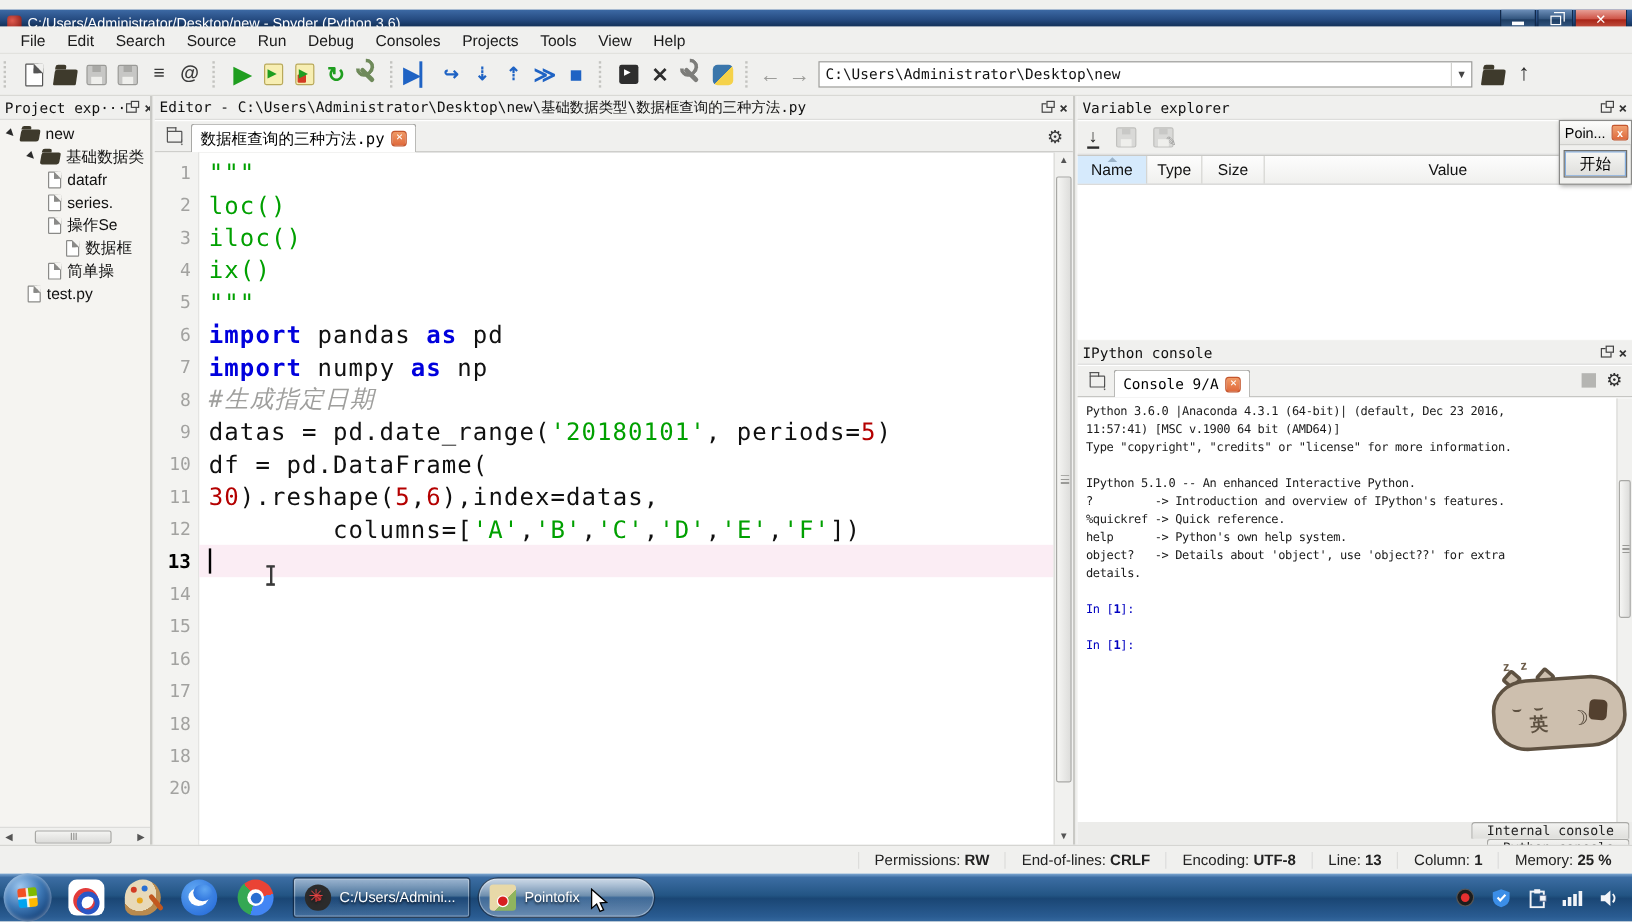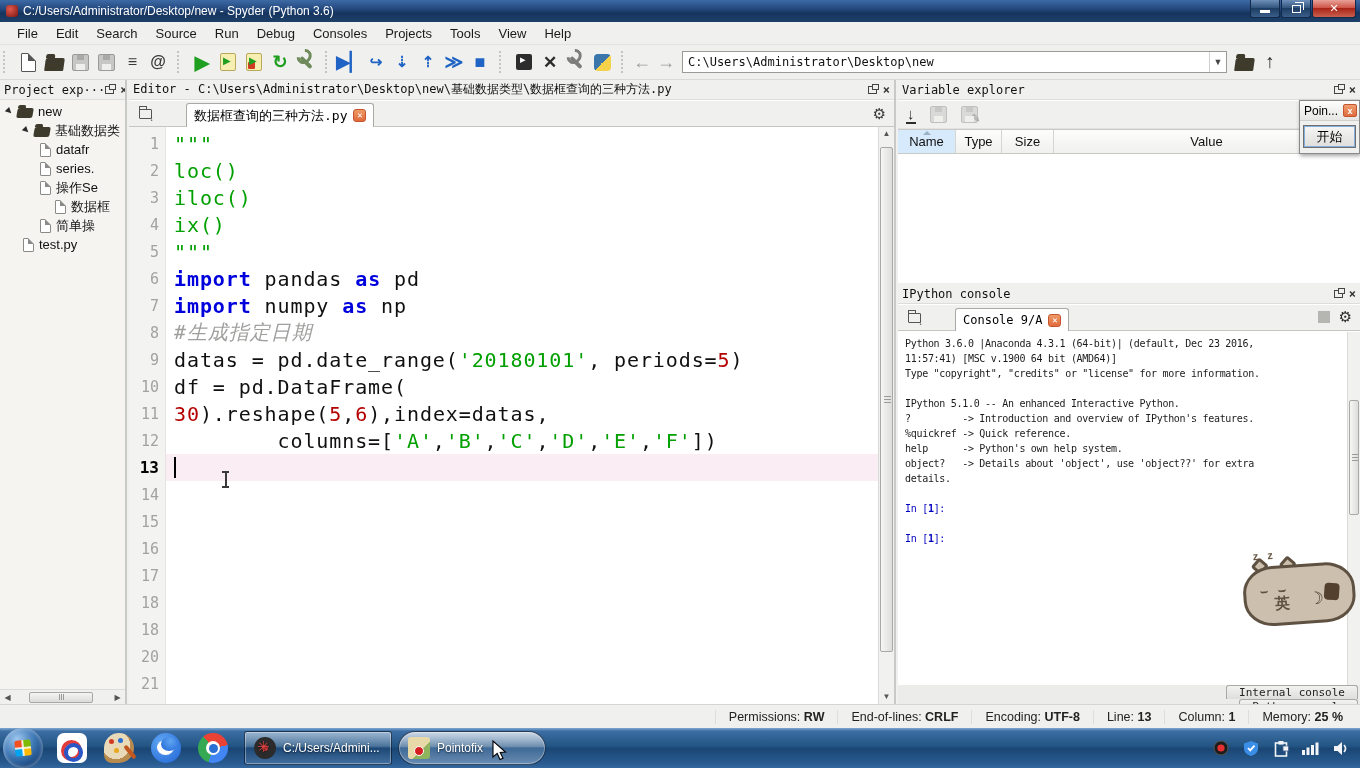--- a/index.html
+++ b/index.html
@@ -1,20 +1,20 @@
 <!DOCTYPE html>
 <html><head>
 <meta charset="utf-8">
 <style>
   html,body{margin:0;padding:0;width:1360px;height:768px;overflow:hidden;position:relative;
     font-family:"Liberation Sans",sans-serif;background:#f0f0ee;}
   *{box-sizing:border-box;}
 
   
-  .titlebar{position:absolute;left:0;top:0;width:1360px;height:22px;
+  .titlebar{position:absolute;left:0;top:8px;width:1360px;height:22px;
     background:linear-gradient(180deg,#3d6aa5 0%,#24497e 40%,#16355e 60%,#1d4068 100%);
     display:flex;align-items:center;color:#fff;font-size:12px;padding:0 4px;}
   .titlebar .applogo{width:12px;height:12px;border-radius:3px;margin:0 5px 0 2px;
     background:radial-gradient(circle at 35% 35%,#e05a4e,#7c1410);}
   .wbtns{margin-left:auto;display:flex;height:18px;margin-top:-4px;}
   .wbtn{width:30px;height:18px;border:1px solid #11294a;border-top:none;display:flex;align-items:center;justify-content:center;
     background:linear-gradient(180deg,#6d8fb9,#33567f 45%,#1d3d63 50%,#3b5f8a);color:#fff;font-size:11px;
     border-radius:0 0 3px 3px;margin-left:1px;}
   .wbtn.close{width:44px;background:linear-gradient(180deg,#e8a198,#cf5548 45%,#a92517 50%,#c9604f);}
   .wbtn .minbar{width:10px;height:3px;background:#fff;margin-top:6px;}
@@ -83,21 +83,21 @@
   .fic{width:11px;height:14px;background:#fff;border:1px solid #8a8a88;border-radius:1px;margin-right:5px;flex:none;position:relative;}
   .fic:after{content:"";position:absolute;right:-1px;top:-1px;border:3px solid #f5f4f1;border-left-color:#8a8a88;border-bottom-color:#8a8a88;}
   .hscroll{position:absolute;left:0;bottom:0;height:15px;right:0;background:#f0f0ee;border-top:1px solid #dcdcda;display:flex;align-items:center;}
   .hs-arrow{width:15px;text-align:center;font-size:8px;color:#555;}
   .hs-thumb{width:64px;height:11px;margin-left:14px;background:linear-gradient(180deg,#f4f4f2,#dcdcda);border:1px solid #a8a8a5;border-radius:2px;
     display:flex;align-items:center;justify-content:center;gap:1px;}
   .hs-thumb i{width:1px;height:6px;background:#9a9a97;}
 
   
   .editor{position:absolute;left:129px;top:0;width:767px;height:624px;background:#fff;border-right:2px solid #c9c9c5;}
-  .tabbar{position:absolute;left:0;top:21px;width:100%;height:26px;background:#f0f0ee;border-bottom:1px solid #c6c6c3;display:flex;align-items:flex-end;gap:27px;}
+  .tabbar{position:absolute;left:0;top:21px;width:100%;height:26px;background:#f0f0ee;border-bottom:1px solid #c6c6c3;display:flex;align-items:flex-end;}
   .browse-tabs{width:24px;height:20px;display:flex;align-items:center;justify-content:center;margin:0 2px 2px 4px;}
   .ic-browse{width:13px;height:10px;border:1.5px solid #555;border-radius:1px;position:relative;}
   .ic-browse:before{content:"";position:absolute;left:-1px;top:-4px;width:6px;height:3px;border:1.5px solid #555;border-bottom:none;}
   .ic-browse:after{content:"↓";position:absolute;right:-3px;bottom:-5px;font-size:8px;color:#333;}
   .tab{height:24px;background:#fff;border:1px solid #a9a9a6;border-bottom:none;border-radius:3px 3px 0 0;
     display:flex;align-items:center;padding:0 7px;font-family:"DejaVu Sans Mono",monospace;font-size:13px;margin-bottom:-1px;}
   .tab-close{width:13px;height:13px;margin-left:6px;border-radius:3px;background:linear-gradient(180deg,#f09a66,#e06a3c);
     border:1px solid #c4552c;color:#fff;font-size:9px;font-weight:bold;display:flex;align-items:center;justify-content:center;line-height:1;}
   .tabbar .gear{margin-left:auto;margin-right:8px;margin-bottom:3px;font-size:15px;color:#3a3a3a;}
   .codewrap{position:absolute;left:0;top:47px;right:16px;bottom:0;overflow:hidden;padding-top:3px;}
@@ -475,24 +475,20 @@
           <span class="lc"></span>
         </div>
         <div class="crow">
           <span class="ln">18</span>
           <span class="lc"></span>
         </div>
         <div class="crow">
           <span class="ln">20</span>
           <span class="lc"></span>
         </div>
-        <div class="crow">
-          <span class="ln">21</span>
-          <span class="lc"></span>
-        </div>
       </div>
     <div class="vscroll">
       <span class="vs-arrow" style="top:0">▲</span>
       <div class="vs-thumb" style="top:20px;height:505px;">
           <span class="vs-grip"></span>
         </div>
       <span class="vs-arrow" style="bottom:0">▼</span>
     </div>
   </div>
 

